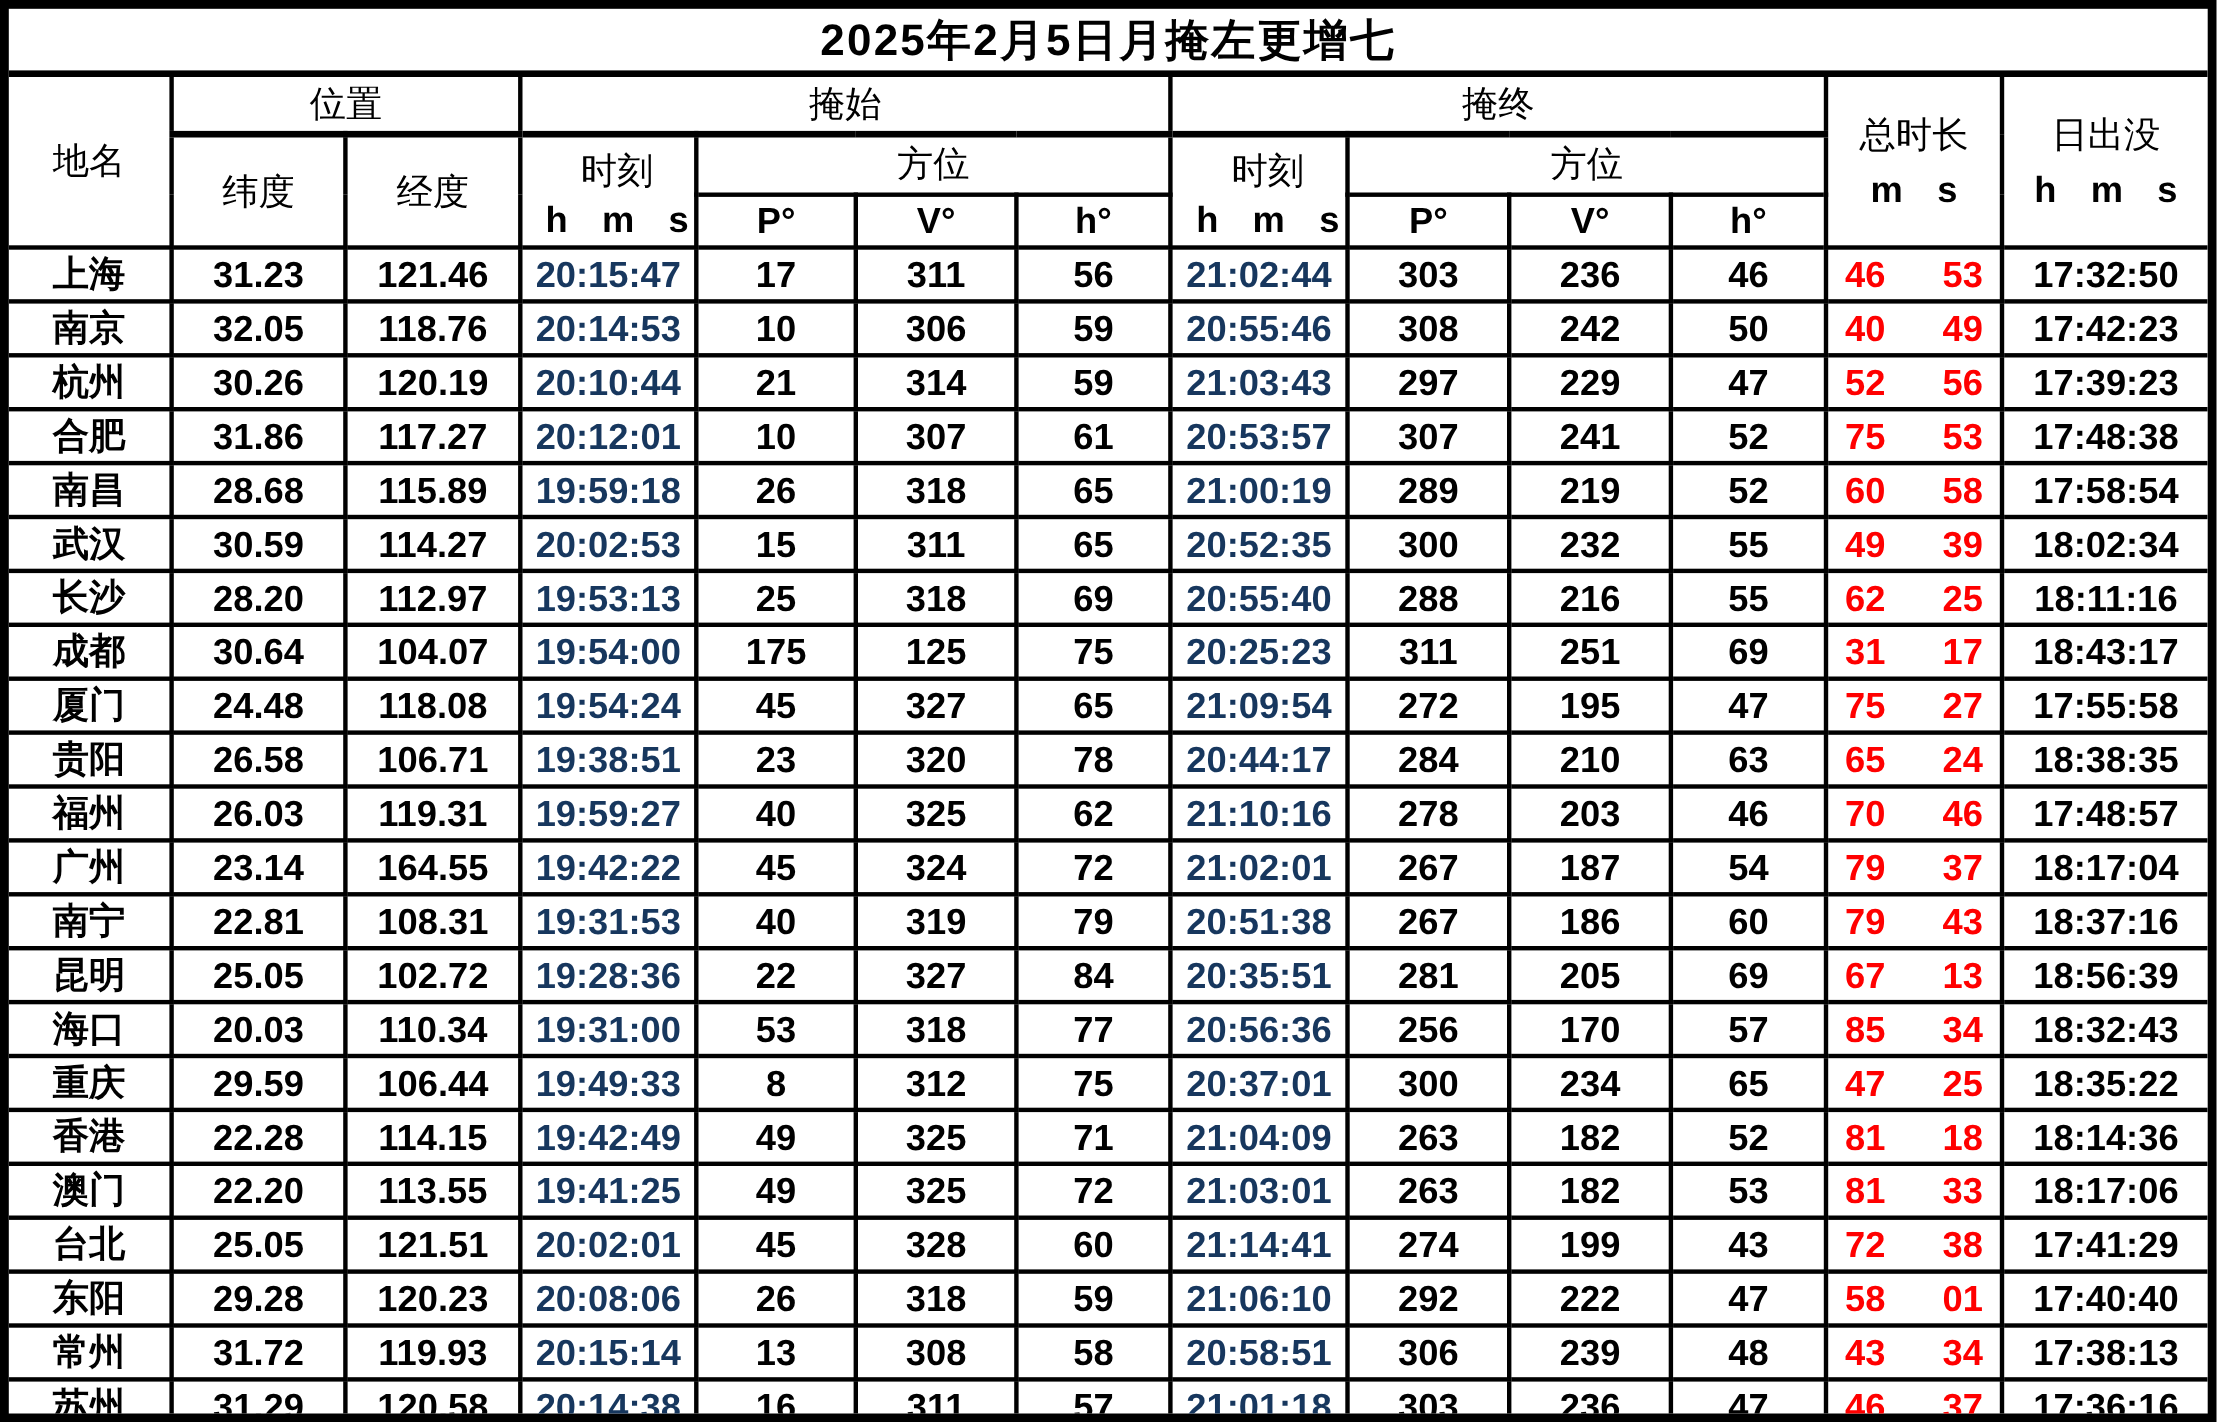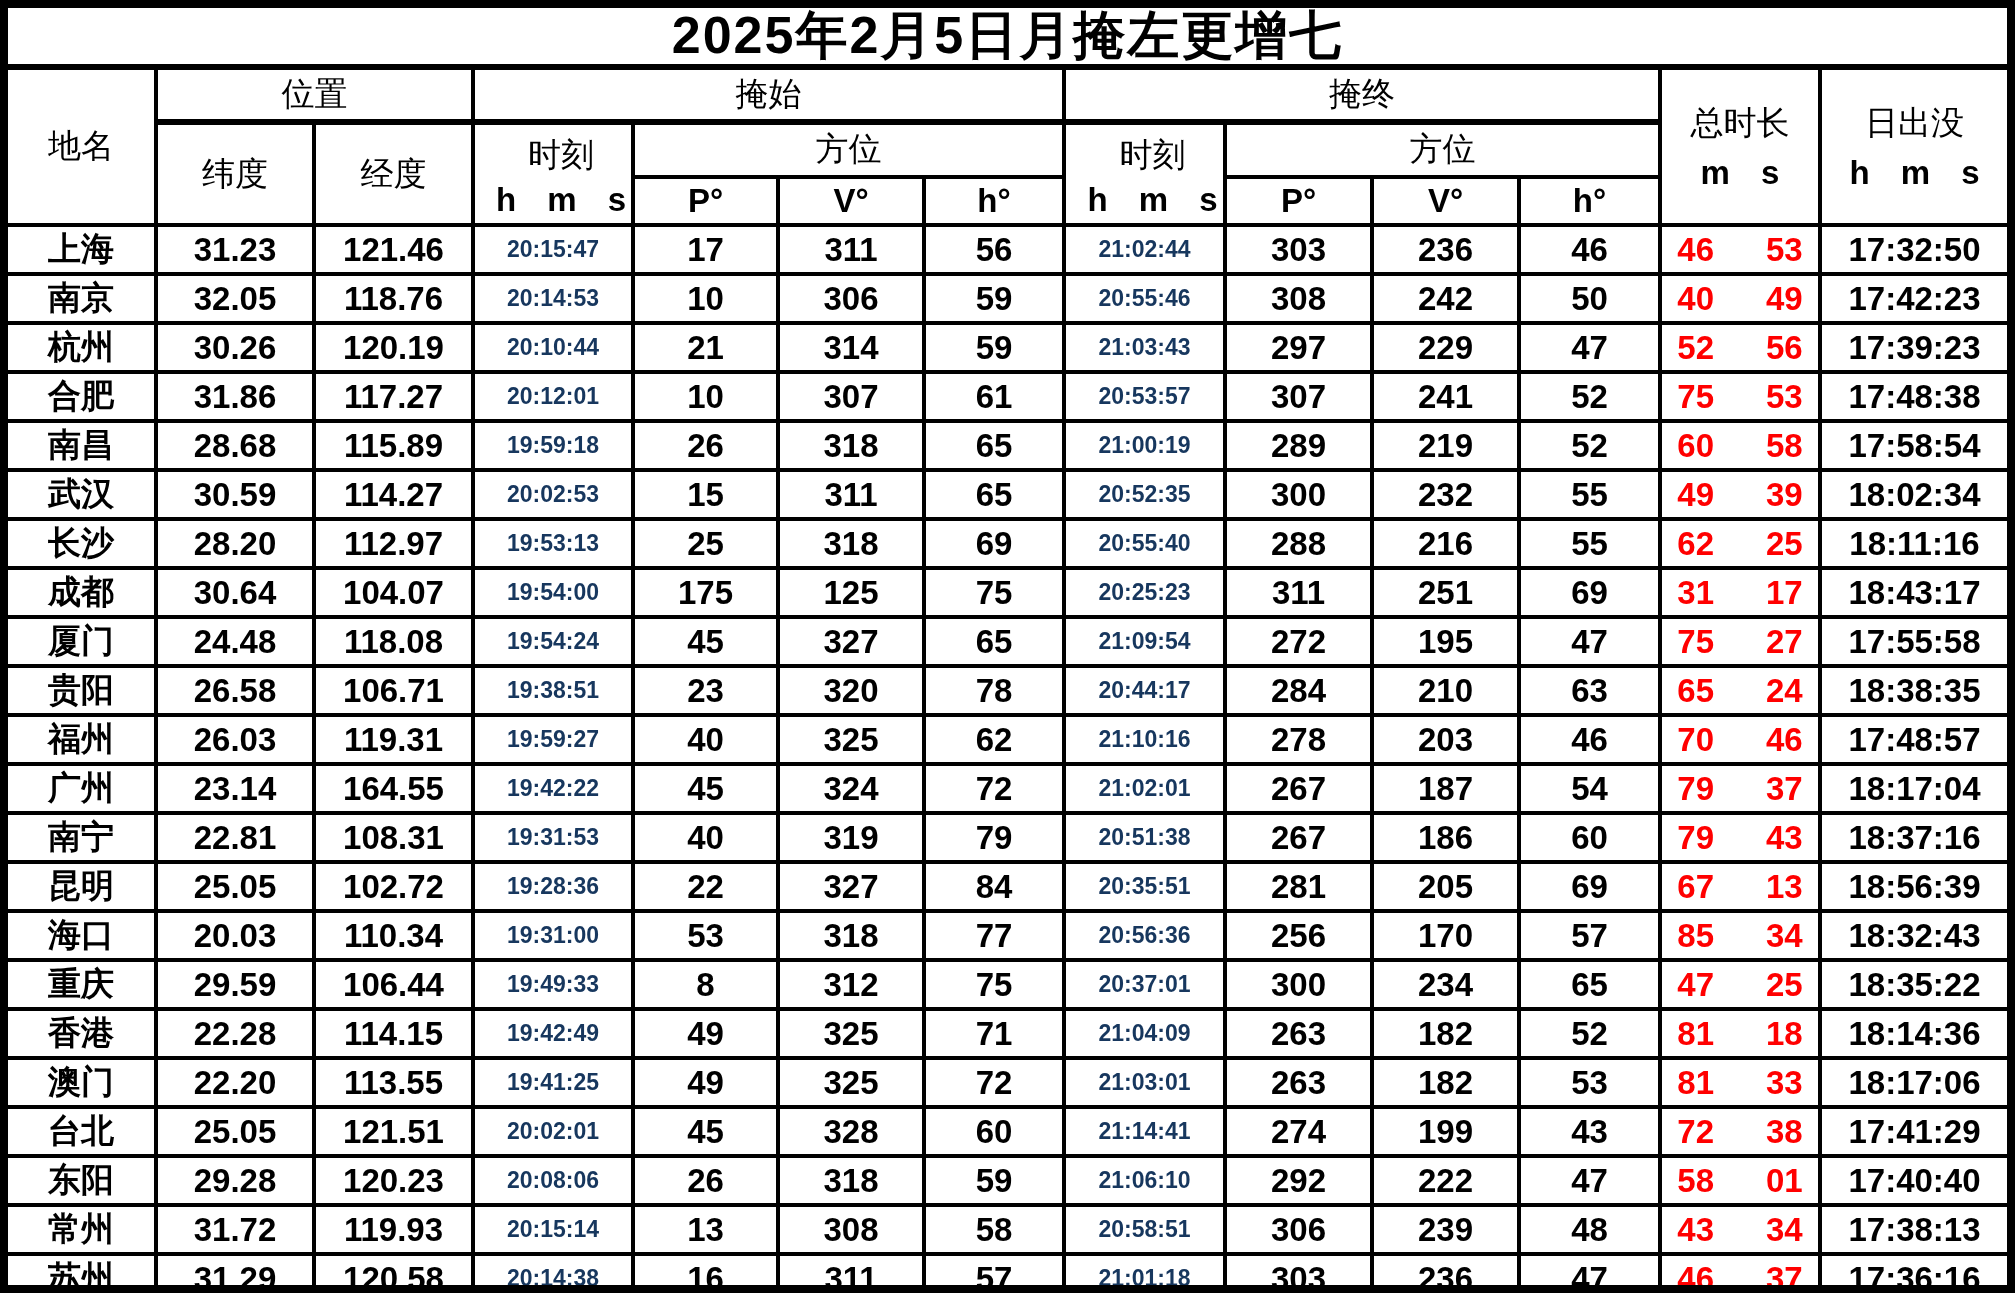--- a/index.html
+++ b/index.html
@@ -2,37 +2,37 @@
 <html style="--time-color: #17375E; --dur-color: #FF0000;"><head>
 <meta charset="utf-8">
 <style>
   * { margin:0; padding:0; box-sizing:border-box; }
   html,body { width:2015px; height:1293px; overflow:hidden; background:#fff;
               font-family:"Liberation Sans", sans-serif; color:#000; }
   .frame { position:absolute; left:0; top:0; width:2015px; height:1293px;
            border:8px solid #000; background:#fff; overflow:hidden; }
   .title-bar { height:62px; border-bottom:6px solid #000; display:flex;
                align-items:center; justify-content:center;
-               font-size:52px; font-weight:bold; letter-spacing:2px; }
+               font-size:40px; font-weight:bold; letter-spacing:2px; }
   table { width:100%; table-layout:fixed; border-collapse:collapse; border:hidden; }
   th, td { border:4px solid #000; text-align:center; vertical-align:middle;
            padding:0; overflow:hidden; white-space:nowrap; }
   thead tr.h1 { height:52px; }
   thead tr.h2 { height:52px; }
   thead tr.h3 { height:46px; }
   thead tr.h1 > th.groups { border-bottom-width:6px; }
   .cjk { font-size:33px; font-weight:normal; }
   .units { font-size:33px; font-weight:bold; word-spacing:22px; }
   .two-line { display:flex; flex-direction:column; justify-content:center; gap:8px; }
   .stack-bottom { display:flex; flex-direction:column; justify-content:space-between;
                   height:98px; padding:8px 0 4px 16px; }
   tbody tr { height:46.6px; }
   td.name { font-size:33px; font-weight:bold; }
   td.num  { font-size:33px; font-weight:bold; }
-  td.time { font-size:23px; font-weight:bold; color:var(--time-color, #17375E); }
+  td.time { font-size:33px; font-weight:bold; color:var(--time-color, #17375E); }
   td.dur  { color:var(--dur-color, #FF0000); }
   .dur-wrap { display:flex; justify-content:center; gap:52px;
               font-size:33px; font-weight:bold; }
 </style>
 </head>
 <body>
 
 <div class="frame">
   <div class="title-bar">2025年2月5日月掩左更增七</div>
 

